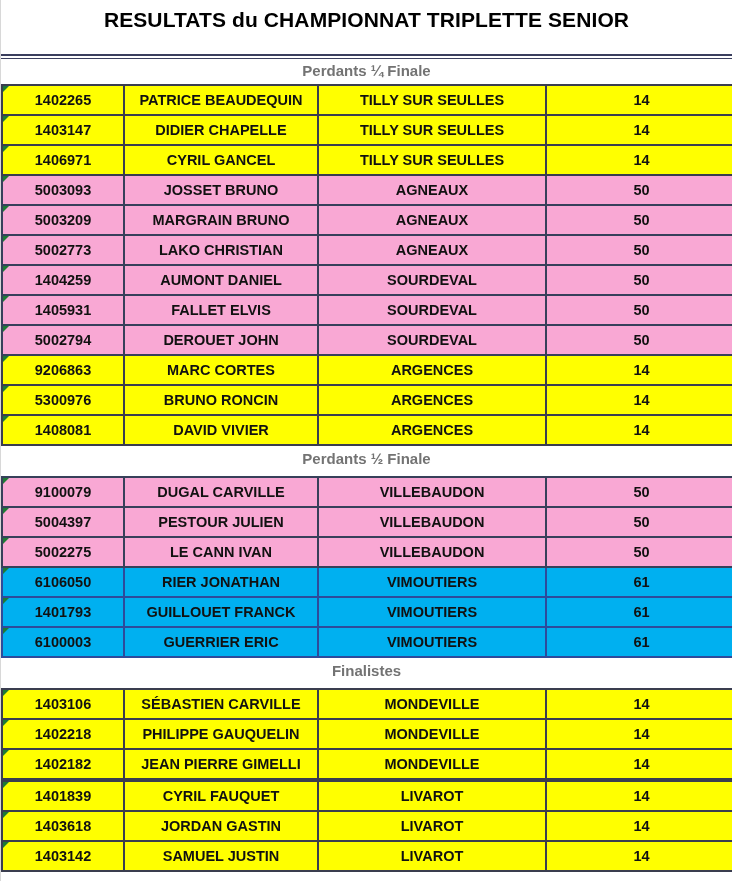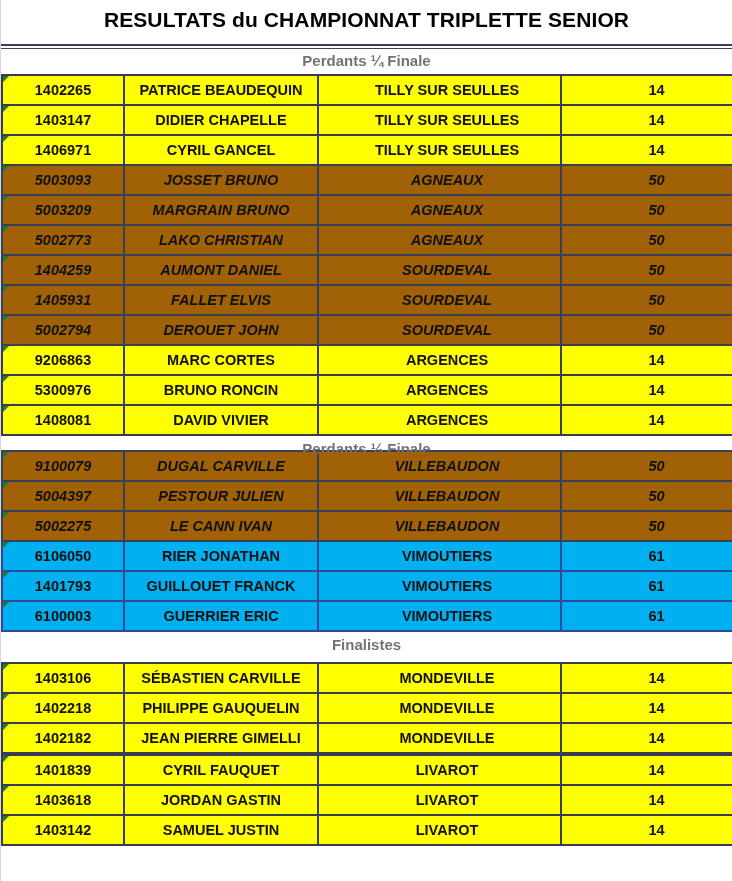--- a/index.html
+++ b/index.html
@@ -1,32 +1,32 @@
 <!DOCTYPE html>
 <html><head>
   <meta charset="utf-8">
   <style>
     html, body { margin: 0; padding: 0; background: #ffffff; }
     body { width: 732px; height: 881px; overflow: hidden; font-family: "Liberation Sans", sans-serif; }
     .sheet { position: relative; width: 732px; height: 881px; background: #fff; border-left: 1px solid #d8d8d8; box-sizing: border-box; }
-    .title { height: 44px; line-height: 40px; text-align: center; font-weight: bold; font-size: 21px; color: #000; letter-spacing: 0.1px; }
+    .title { height: 54px; line-height: 40px; text-align: center; font-weight: bold; font-size: 21px; color: #000; letter-spacing: 0.1px; }
     .title-rule { height: 5px; border-top: 2px solid #3b3f5e; border-bottom: 1px solid #3b3f5e; box-sizing: border-box; margin-right: 0; }
     .section-head { text-align: center; font-weight: bold; font-size: 15px; color: #737373; background: #fff; }
     .s1 { height: 25px; line-height: 24px; }
-    .s2 { height: 14px; line-height: 26px; }
+    .s2 { height: 30px; line-height: 26px; }
     .s3 { height: 30px; line-height: 26px; }
     .s4 { height: 30px; line-height: 26px; }
     table.grid { border-collapse: collapse; width: 731px; table-layout: fixed; }
     table.grid td { height: 28px; padding: 0; text-align: center; vertical-align: middle; font-weight: bold; font-size: 14.5px; color: #111; border: 2px solid #3a3d4f; position: relative; }
     table.grid td.c1 { width: 120px; }
     table.grid td.c2 { width: 192px; }
-    table.grid td.c3 { width: 226px; padding-left: 15px; }
+    table.grid td.c3 { width: 226px; }
     table.grid td.c4 { width: 189px; }
     tr.yellow td { background: #ffff00; }
-    tr.green td { background: #a16207; font-style: italic; }
+    tr.green td { background: #f9a8d4; }
     tr.blue td { background: #00b0f0; border-color: #2e4b9b; }
     tr.green td { border-color: #37405a; }
     .tri { position: absolute; left: 0; top: 0; width: 0; height: 0; border-top: 6px solid #1e7a36; border-right: 6px solid transparent; }
   </style>
 </head>
 <body>
 
 <div class="sheet">
   <div class="title">RESULTATS du CHAMPIONNAT TRIPLETTE SENIOR</div>
   <div class="title-rule"></div>

